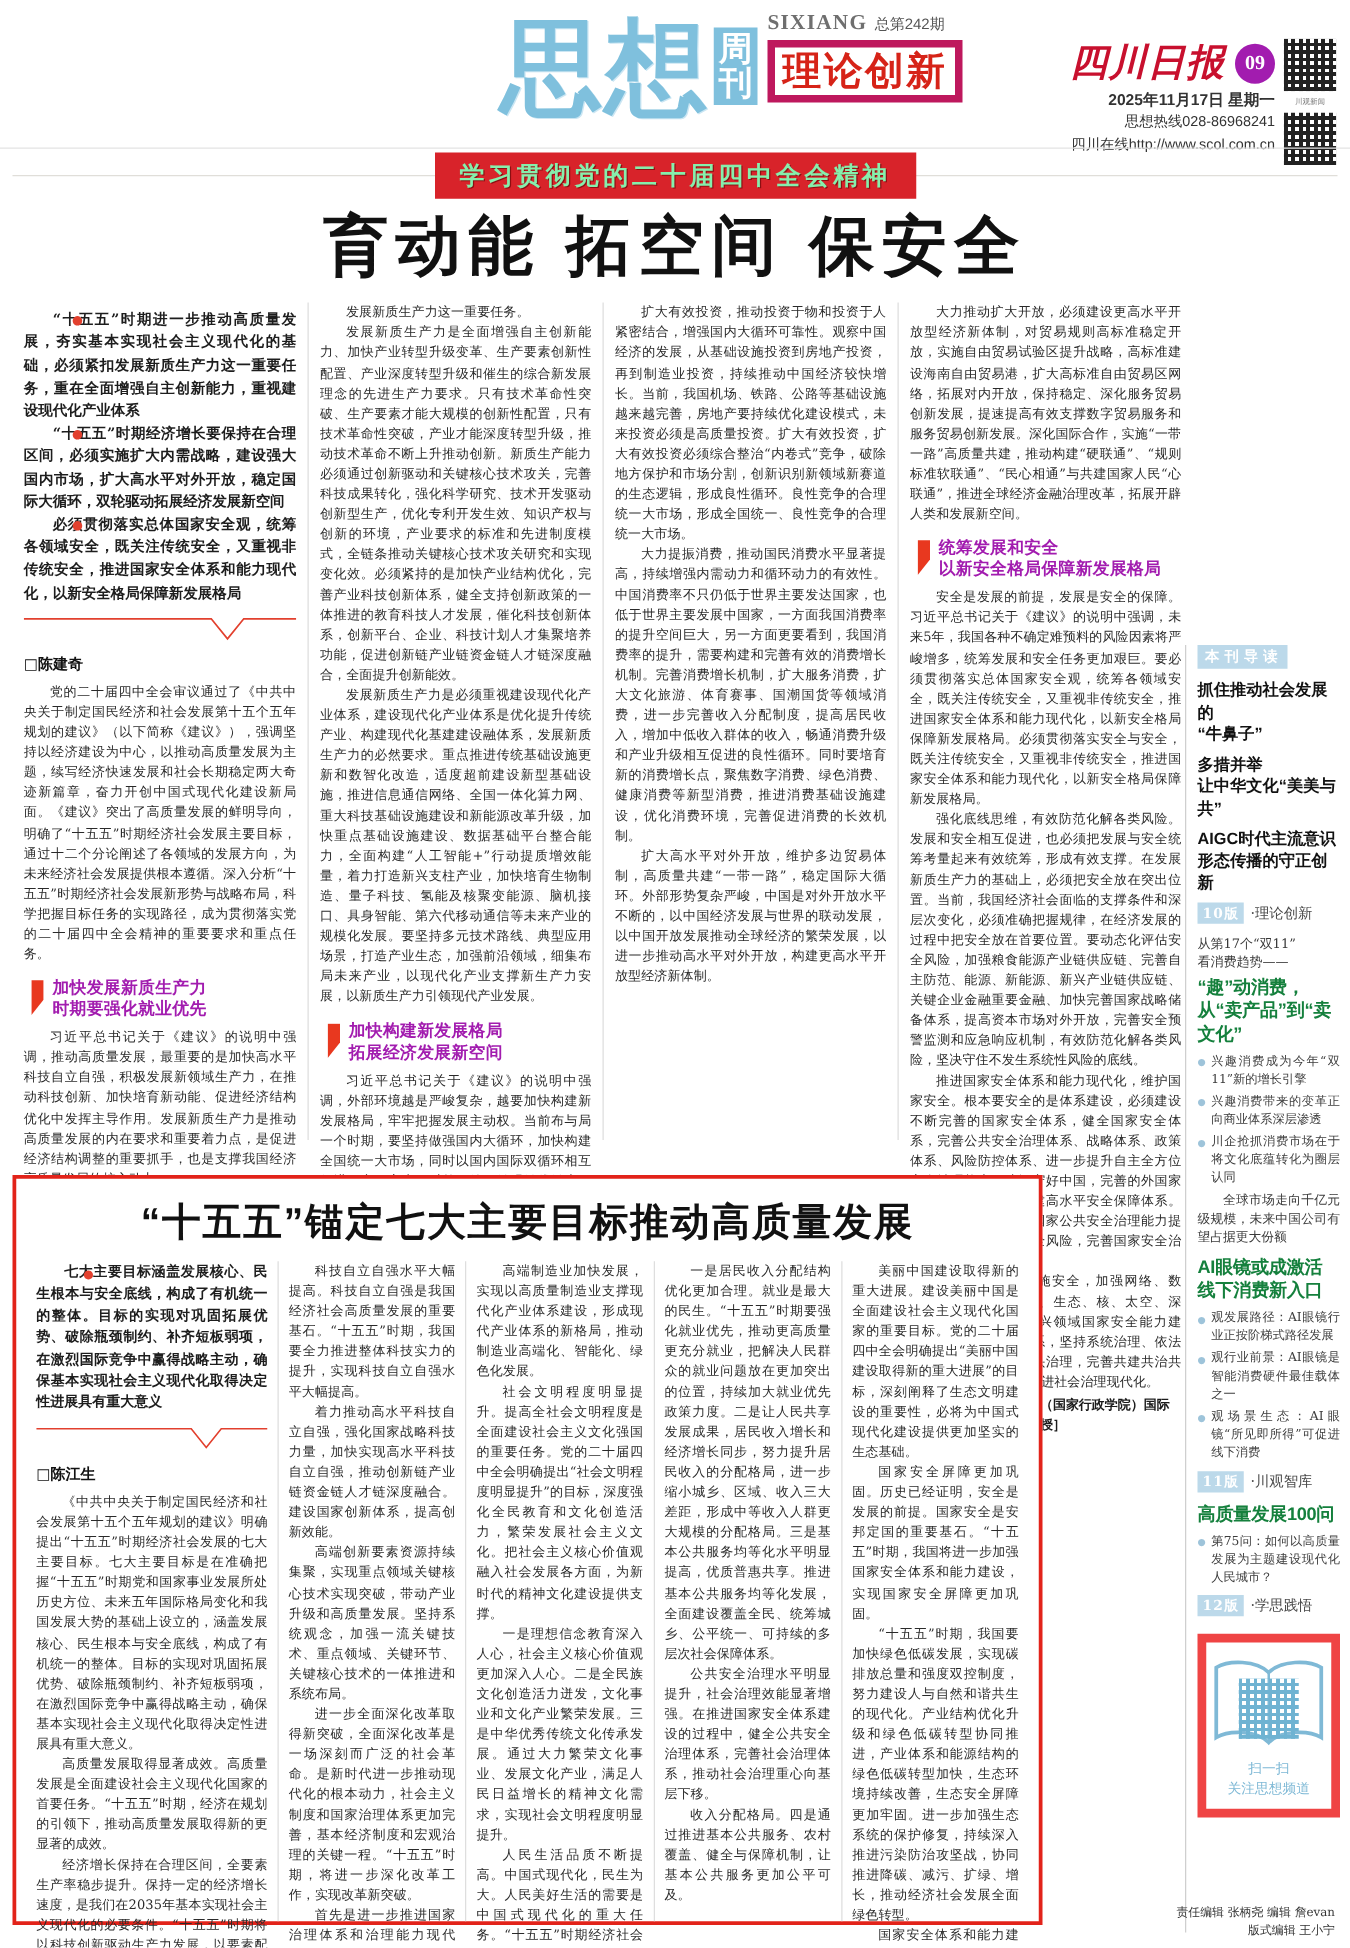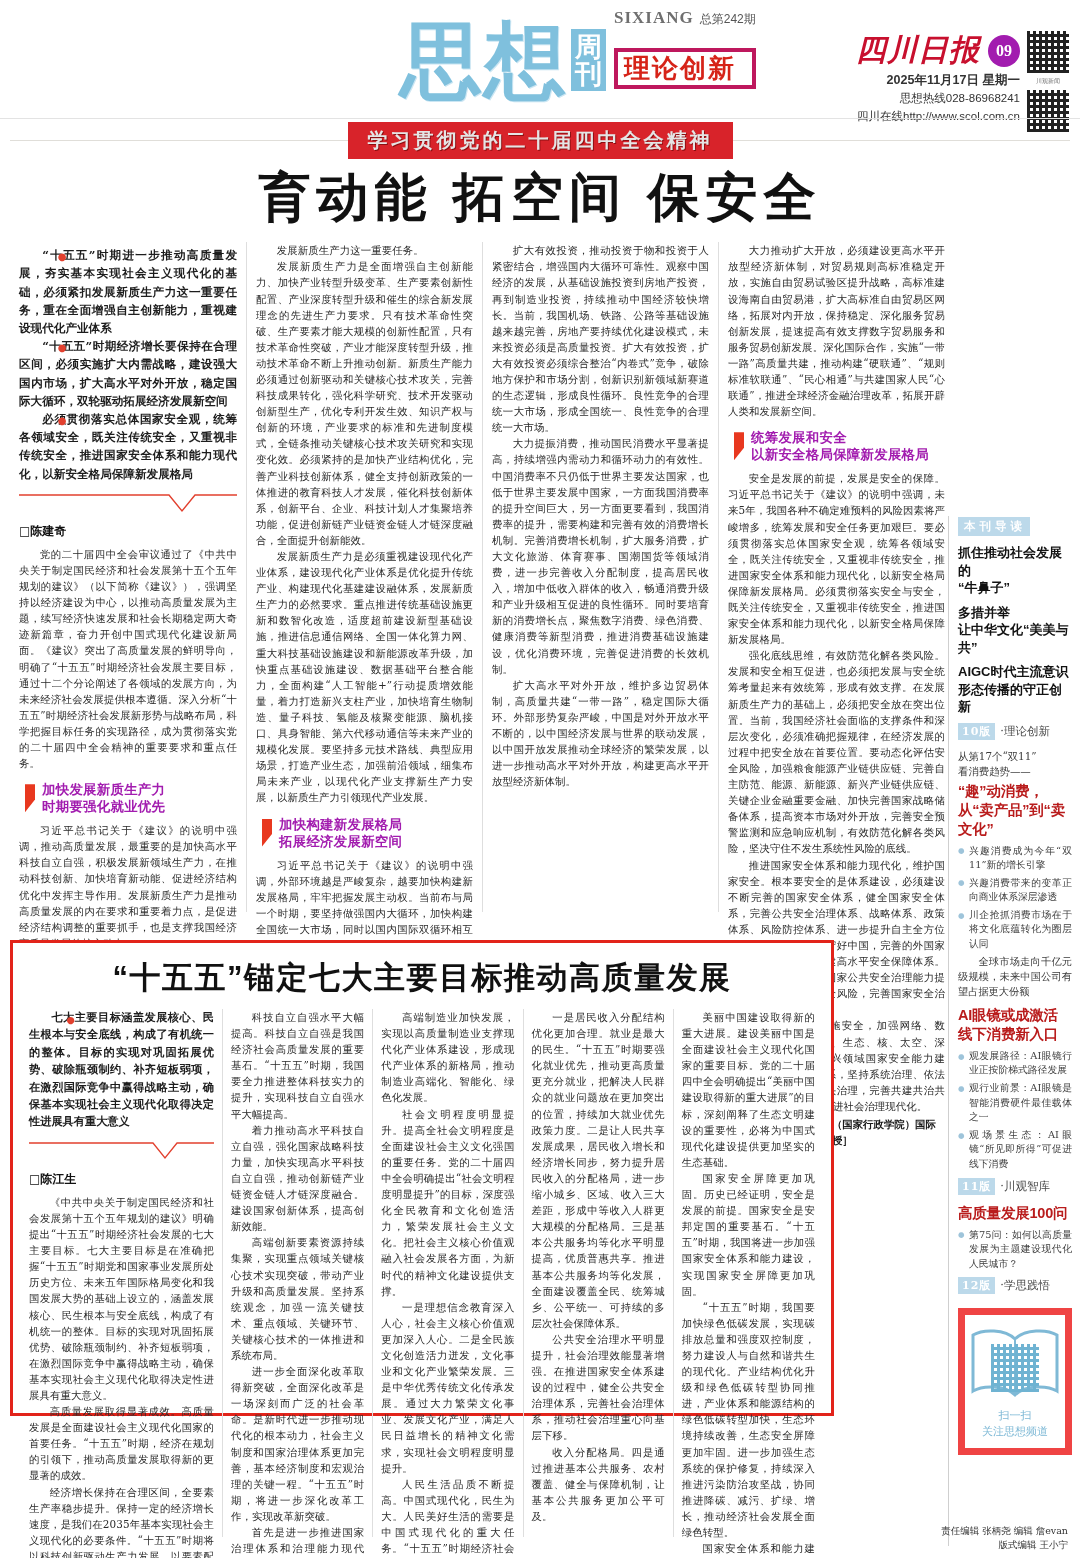--- a/index.html
+++ b/index.html
@@ -72,29 +72,28 @@
     font-size: 17px;
     letter-spacing: 1px;
     color: #6f6f6f;
     font-weight: 700;
   }
   .logo-issue {
     font-size: 12px;
     color: #555;
   }
   .logo-stamp {
-    border: 4px solid #be185d;
+    border: 6px solid #be185d;
     color: #d62318;
     font-family: "DejaVu Serif", "Liberation Serif", serif;
     font-weight: 700;
-    font-size: 26px;
+    font-size: 31px;
     padding: 2px 6px;
     letter-spacing: 2px;
     line-height: 1.1;
-    margin-top: 16px;
   }
 
   .masthead-right {
     margin-left: auto;
     display: flex;
     align-items: flex-start;
     gap: 6px;
     padding-top: 26px;
   }
   .mh-info { text-align: right; }
@@ -140,21 +139,21 @@
     display: flex; align-items: center; justify-content: center;
     border-top: 1px solid #e3e3e3;
   }
   .banner-rule {
     position: absolute; left: 10px; right: 10px; top: 21px;
     height: 1px; background: #e0ded9;
   }
   .red-banner {
     position: relative;
     background: #d8232a;
-    color: #e5e5e5;
+    color: #86efac;
     font-family: "DejaVu Serif", "Liberation Serif", serif;
     font-weight: 700;
     font-size: 20px;
     letter-spacing: 3px;
     padding: 5px 20px;
     text-shadow: 1px 1px 0 #8b0f12;
   }
 
   
   .headline-block { text-align: center; padding: 6px 0 10px 0; }
@@ -302,21 +301,21 @@
     font-family: "DejaVu Serif", "Liberation Serif", serif;
     font-size: 10.4px;
     line-height: 15px;
     color: #3a3a3a;
     margin-bottom: 3px;
   }
   .rail-title-big {
     font-size: 14.5px;
     font-weight: 800;
     line-height: 19px;
-    color: #b91c1c;
+    color: #15803d;
     margin-bottom: 5px;
     letter-spacing: -0.2px;
   }
   .rail-bullet {
     font-family: "DejaVu Serif", "Liberation Serif", serif;
     font-size: 9.8px;
     line-height: 14.6px;
     color: #3d3d3d;
     padding-left: 11px;
     position: relative;
@@ -388,21 +387,21 @@
     text-align: center;
     margin-top: 5px;
   }
 
   
   .bottom-article {
     position: absolute;
     left: 10px;
     top: 940px;
     width: 824px;
-    height: 476px;
+    height: 600px;
     border: 3px solid #e2231a;
     padding: 10px 8px 8px 8px;
     background: #fff;
   }
   .bottom-title {
     text-align: center;
     font-size: 31px;
     font-weight: 800;
     letter-spacing: 1.5px;
     color: #111;

